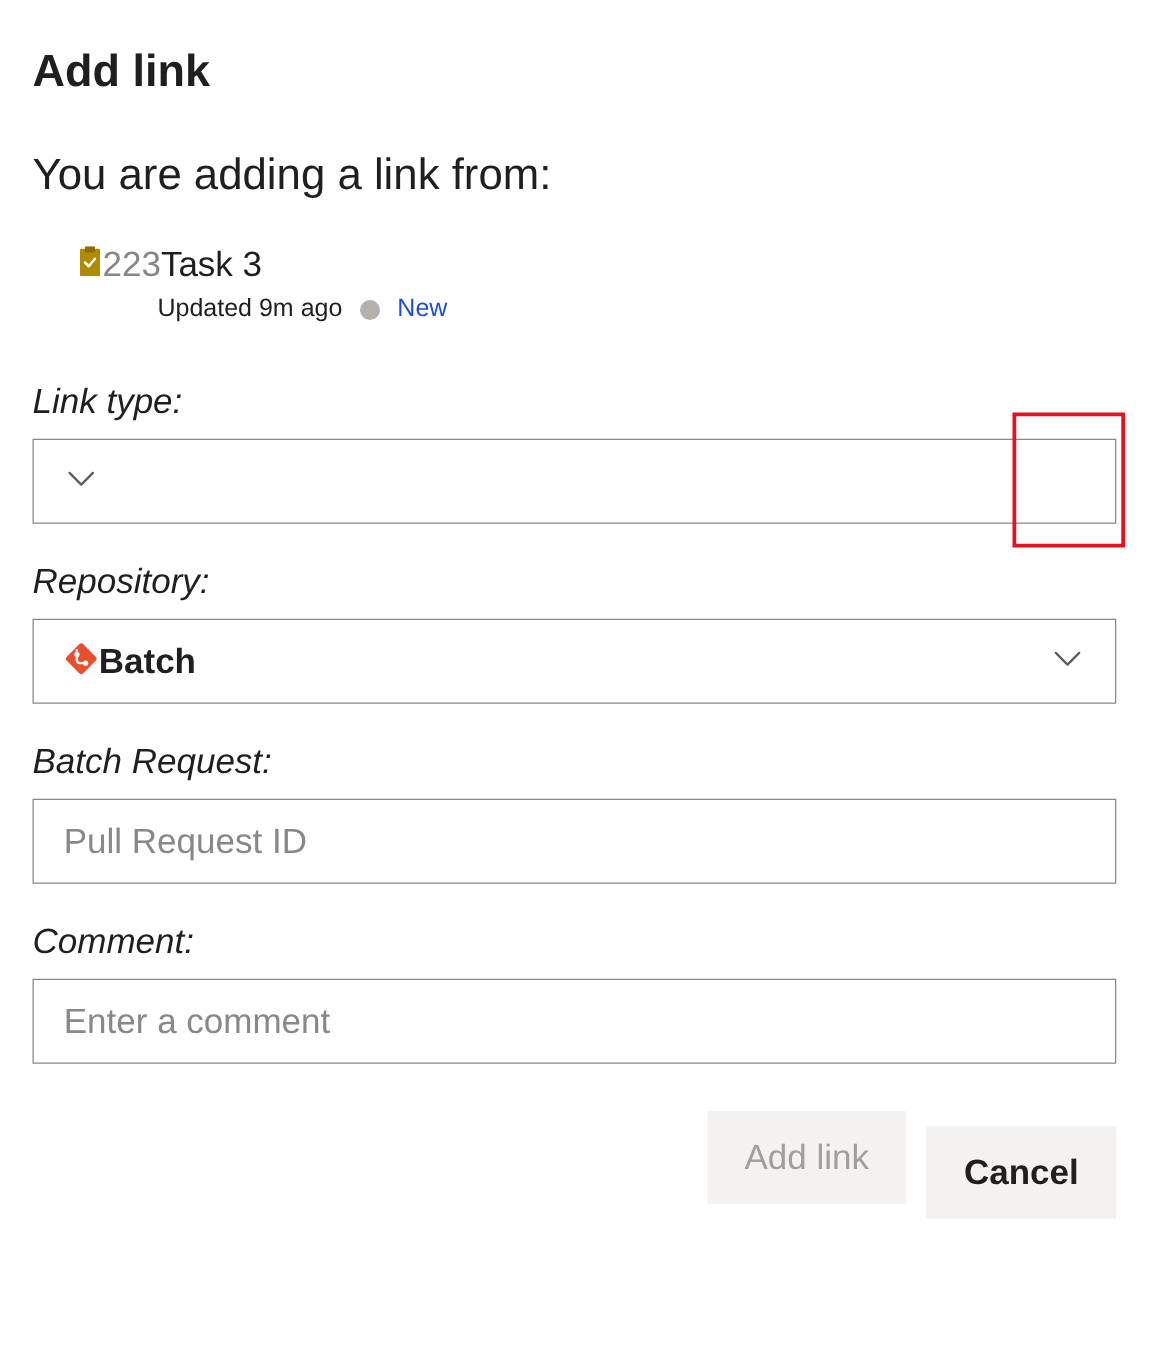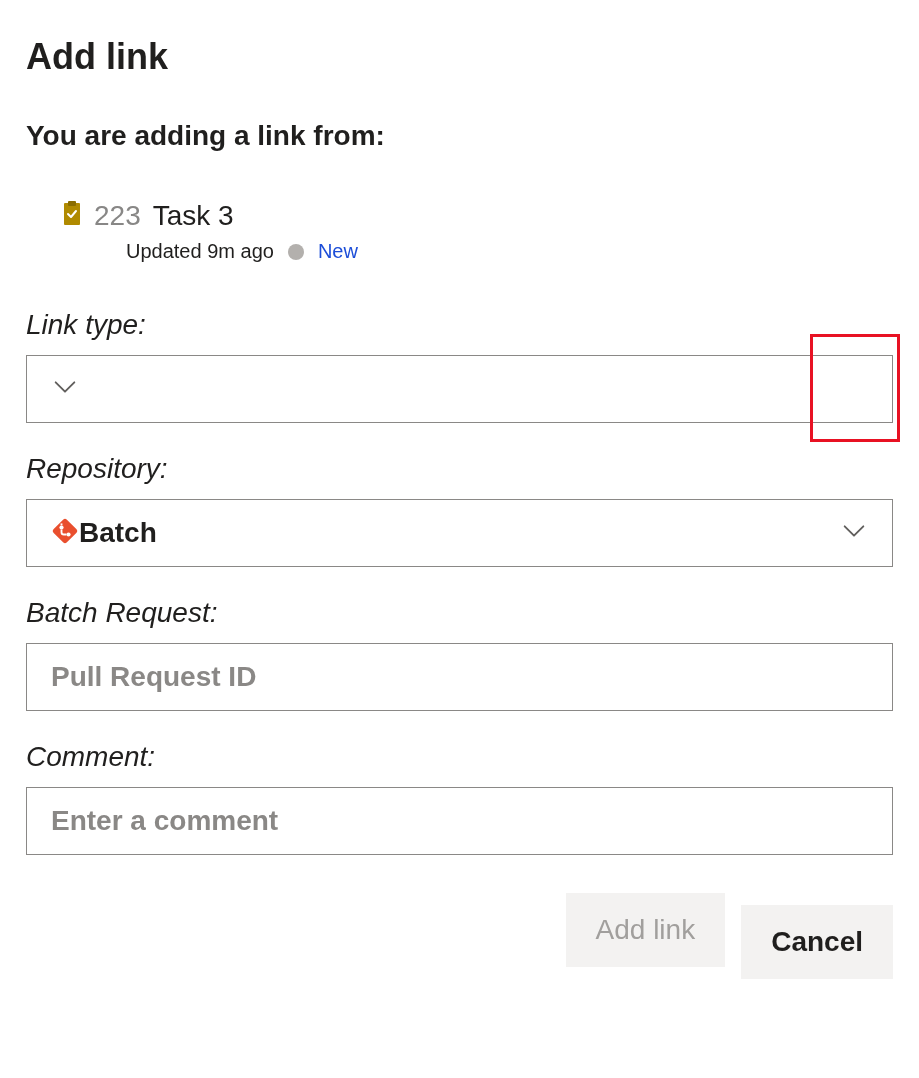--- a/index.html
+++ b/index.html
@@ -14,32 +14,31 @@
     width: 919px;
     padding: 36px 26px 24px 26px;
     font-size: 16px;
   }
   .dialog-title {
     font-size: 36px;
     font-weight: 700;
     margin-bottom: 42px;
   }
   .subtitle {
-    font-size: 28px;
-    font-weight: 700;
-    margin-bottom: 48px;
+    font-size: 35px;
+    font-weight: 400;
+    margin-bottom: 36px;
   }
   .workitem-block {
     padding-left: 36px;
     margin-bottom: 46px;
   }
   .workitem-row1 {
     display: flex;
     align-items: center;
-    gap: 12px;
     font-size: 28px;
     margin-bottom: 8px;
   }
   .clipboard-icon {
     width: 20px;
     height: 24px;
     flex: none;
   }
   .wi-id {
     color: #888786;
@@ -113,21 +112,20 @@
   .text-input {
     width: 100%;
     height: 68px;
     border: 1px solid #8a8886;
     font-size: 28px;
     padding: 12px 24px;
     margin-bottom: 30px;
     font-family: inherit;
     color: #201f1e;
     background: #ffffff;
-    font-weight: bold;
   }
   .text-input::placeholder {
     color: #8a8886;
   }
 
   .button-row {
     display: flex;
     justify-content: flex-end;
     gap: 16px;
     margin-top: 8px;

